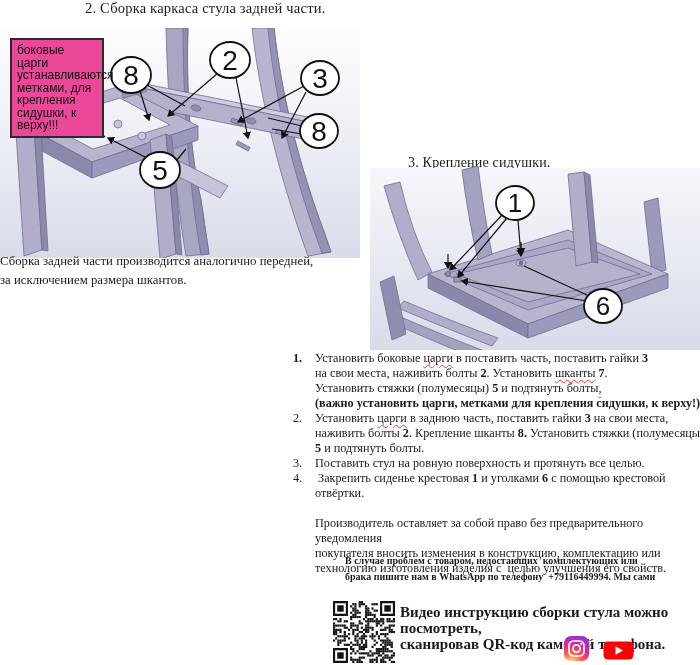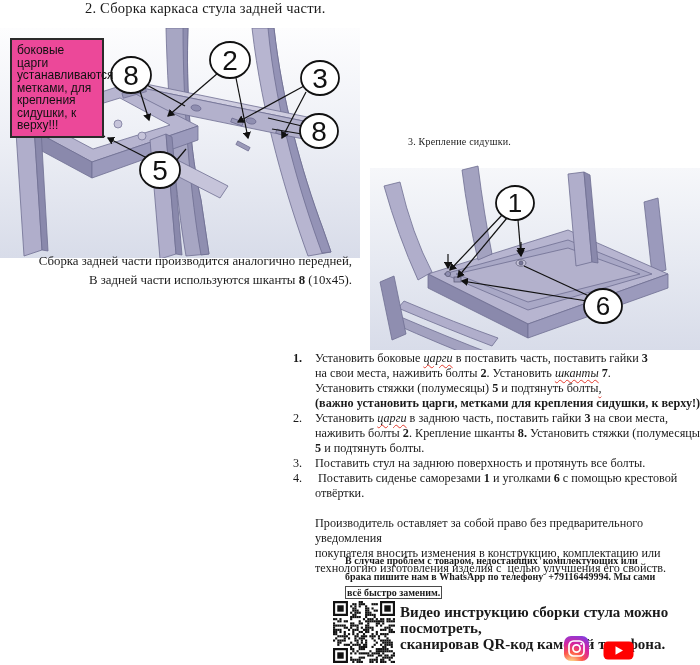--- a/index.html
+++ b/index.html
@@ -3,45 +3,45 @@
 <meta charset="utf-8">
 <style>
   html,body{margin:0;padding:0;}
   body{
     width:700px;height:665px;position:relative;overflow:hidden;
     background:#ffffff;font-family:"Liberation Serif",serif;color:#1a1a1a;
   }
   .abs{position:absolute;}
   
   .h-back{left:85px;top:0;font-size:14.5px;letter-spacing:.2px;}
-  .h-seat{left:408px;top:136px;font-size:10px;letter-spacing:.2px;text-align:center;}
+  .h-seat{left:408px;top:155px;font-size:14px;letter-spacing:.2px;text-align:center;}
   
   .d1{left:0;top:28px;width:360px;height:230px;}
   .d2{left:370px;top:162px;width:330px;height:188px;}
   svg{display:block;}
   
   .note-box{
     left:10px;top:38px;width:80px;background:#ec4899;border:2px solid #2b2b2b;
     font-family:"Liberation Sans",sans-serif;font-size:12px;line-height:12.5px;
     padding:4px 5px;color:#111;
   }
   
-  .back-note{left:0;top:252px;width:352px;text-align:right;font-size:12.8px;line-height:19px;}
+  .back-note{left:0;top:252px;width:352px;text-align:left;font-size:12.8px;line-height:19px;}
   
   .steps{left:293px;top:351px;width:414px;font-size:12.2px;line-height:15px;}
   .step{display:flex;}
   .step .m{flex:none;width:22px;}
   .step .t{flex:1;white-space:pre-wrap;}
   .m.bold{font-weight:bold;}
   
   .contact{left:298px;top:553px;width:402px;font-size:10px;line-height:16px;white-space:pre-wrap;margin-left:47px;}
   
   .b{font-weight:bold;}
   .u{}
-  .w{text-decoration-line:underline;text-decoration-style:wavy;text-decoration-color:#e33b2e;text-decoration-thickness:1px;text-underline-offset:2px;font-style:italic;}
+  .w{text-decoration-line:underline;text-decoration-style:wavy;text-decoration-color:#e33b2e;text-decoration-thickness:1px;text-underline-offset:2px;}
   .boxed{border:1px solid #4a4a4a;padding:0 1px;}
   
   .qr{left:333px;top:601px;width:62px;height:62px;}
   .video-note{left:400px;top:604px;width:296px;font-weight:bold;font-size:15px;line-height:16px;white-space:pre-line;}
   .ig{left:562px;top:634px;width:29px;height:29px;}
   .yt{left:603px;top:641px;width:31px;height:19px;}
 </style>
 </head>
 <body>
 
@@ -140,21 +140,21 @@
         <text x="160" y="152">5</text>
       </g>
     </g>
   </svg>
 </div>
 
 <div class="abs note-box">боковые царги устанавливаются метками, для крепления сидушки, к верху!!!</div>
 
 <div class="abs back-note">
   <div>Сборка задней части производится аналогично передней,</div>
-  <div><span>В задней части используются шканты </span><span class="b">8</span><span> (10x45).</span></div>
+  <div>за исключением размера шкантов.</div>
 </div>
 
 <div class="abs h-seat">3.   Крепление сидушки.</div>
 
 <div class="abs d2">
   <svg width="330" height="188" viewBox="0 0 330 188">
     <defs>
       <linearGradient id="bg2" x1="0" y1="0" x2="0" y2="1">
         <stop offset="0" stop-color="#f6f7fa"></stop>
           <stop offset="0.5" stop-color="#e7eaf2"></stop>
@@ -228,36 +228,36 @@
 </span><span class="b u">(важно установить царги, метками для крепления сидушки, к верху!)</span></span>
   </div>
   <div class="step">
     <span class="m">2.</span>
     <span class="t"><span>Установить </span><span class="w">царги</span><span> в заднюю часть, поставить гайки </span><span class="b">3</span><span> на свои места,
 наживить болты </span><span class="b">2</span><span>. Крепление шканты </span><span class="b u">8.</span><span> Установить стяжки (полумесяцы)
 </span><span class="b">5</span><span> и подтянуть болты.</span></span>
   </div>
   <div class="step">
     <span class="m">3.</span>
-    <span class="t"><span>Поставить стул на заднюю поверхность и протянуть все болты.</span></span>
+    <span class="t"><span>Поставить стул на ровную поверхность и протянуть все целью.</span></span>
   </div>
   <div class="step">
     <span class="m">4.</span>
-    <span class="t"><span> Поставить сиденье саморезами </span><span class="b">1</span><span> и уголками </span><span class="b">6</span><span> с помощью крестовой
+    <span class="t"><span> Закрепить сиденье крестовая </span><span class="b">1</span><span> и уголками </span><span class="b">6</span><span> с помощью крестовой
 отвёртки.
 </span><span>
 Производитель оставляет за собой право без предварительного уведомления
 покупателя вносить изменения в конструкцию, комплектацию или
 технологию изготовления изделия с  целью улучшения его свойств.</span></span>
   </div>
 </div>
 
 <div class="abs contact"><span class="b u">В случае проблем с товаром, недостающих  комплектующих или
 брака пишите нам в WhatsApp по телефону  +79116449994. Мы сами
-</span><span class="b u boxed">всё быстро заменим.</span></div>
+</span></div>
 
 <div class="abs qr">
   <svg width="62" height="62" viewBox="0 0 29 29">
     <rect width="29" height="29" fill="#fff"></rect>
     <g fill="#111">
       <path fill-rule="evenodd" d="M0,0 h7 v7 h-7 Z M1,1 v5 h5 v-5 Z"></path>
       <rect x="2" y="2" width="3" height="3"></rect>
       <path fill-rule="evenodd" d="M22,0 h7 v7 h-7 Z M23,1 v5 h5 v-5 Z"></path>
       <rect x="24" y="2" width="3" height="3"></rect>
       <path fill-rule="evenodd" d="M0,22 h7 v7 h-7 Z M1,23 v5 h5 v-5 Z"></path>

